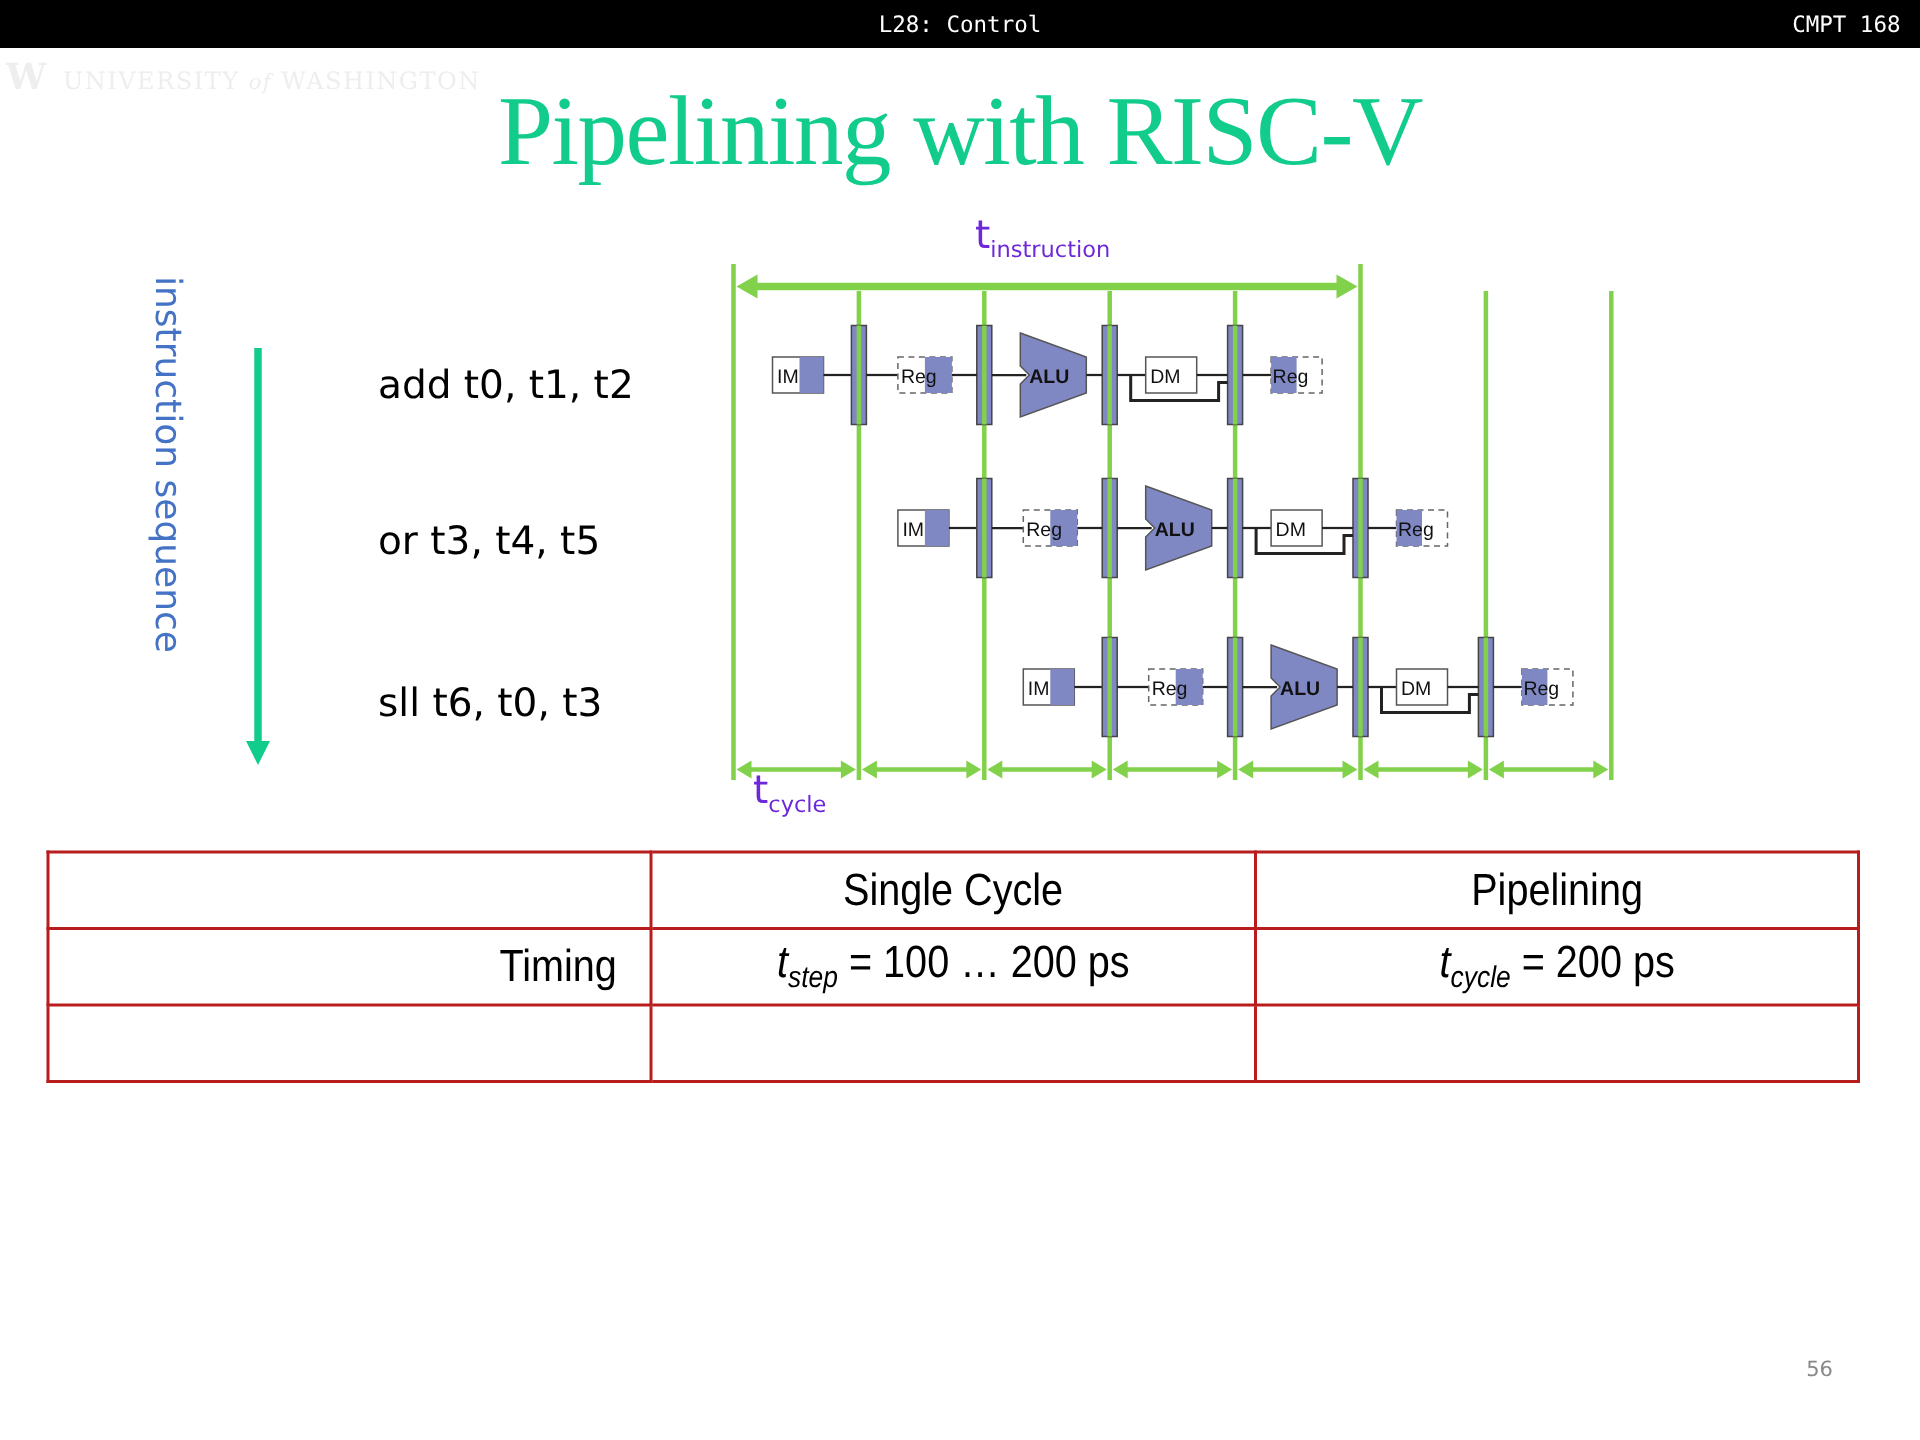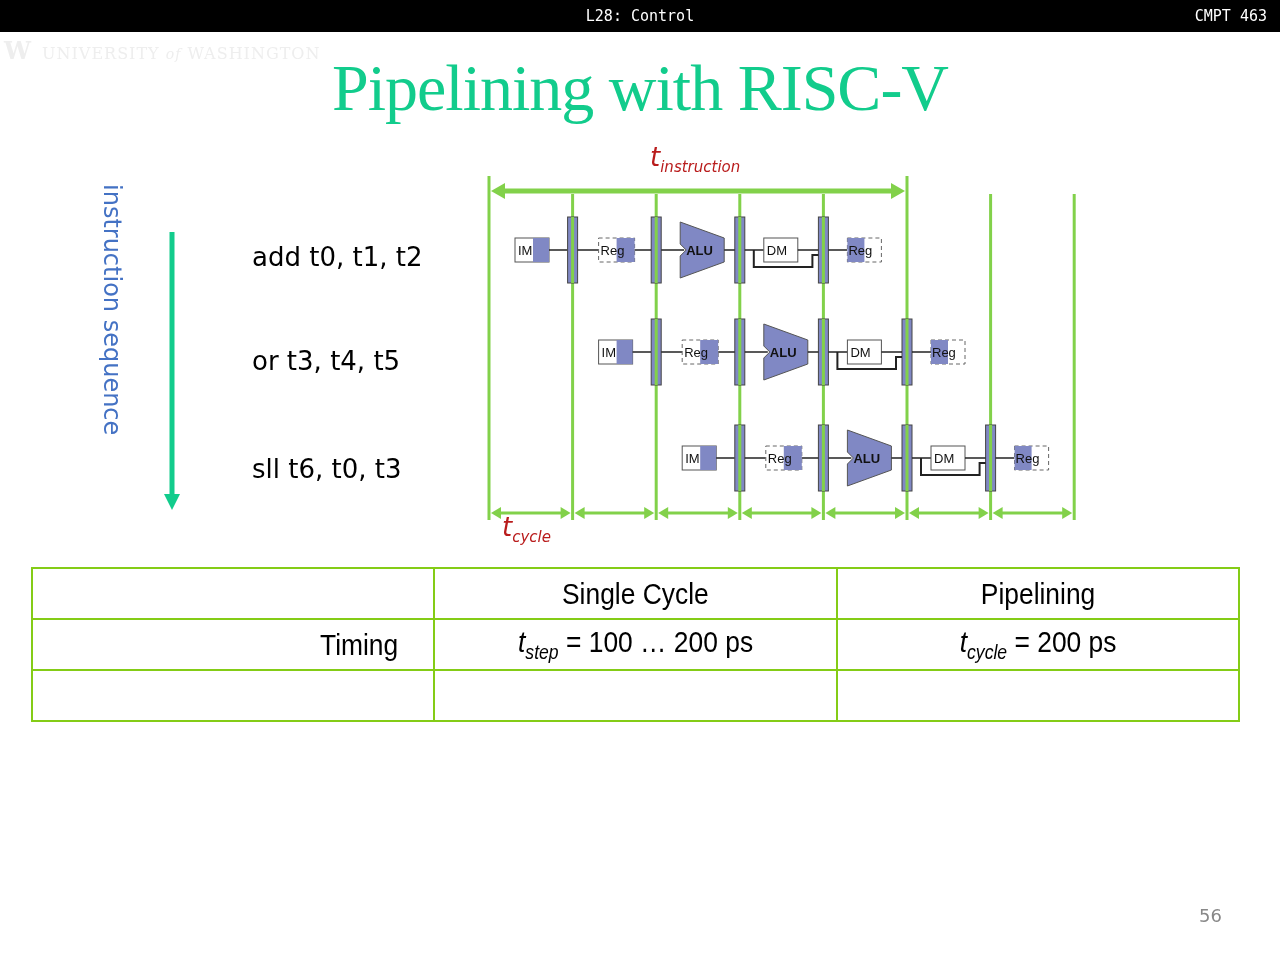--- a/index.html
+++ b/index.html
@@ -31,49 +31,49 @@
     position: absolute; left: 98px; top: 184px;
     writing-mode: vertical-rl;
     font-family: "DejaVu Sans", sans-serif; font-size: 24px; color: #4472c4;
   }
   .seq-arrow { position: absolute; left: 160px; top: 232px; }
   .instr {
     position: absolute; left: 230px; font-family: "DejaVu Sans", sans-serif;
     font-size: 26px; color: #000; margin-left: 22px;
   }
   .diagram { position: absolute; left: 0; top: 0; }
-  .lbl-green { position: absolute; color: #b91c1c; font-family: "DejaVu Sans", sans-serif; font-style: italic; }
+  .lbl-green { position: absolute; color: #6d28d9; font-family: "DejaVu Sans", sans-serif; }
   .lbl-green sub { font-size: 15px; }
   table.cmp {
     position: absolute; left: 31px; top: 567px; width: 1209px;
     border-collapse: collapse; font-family: "Liberation Sans", sans-serif;
     font-size: 30px; color: #000;
   }
   table.cmp td {
-    border: 2px solid #84cc16; height: 49px; padding: 0 24px;
+    border: 2px solid #b91c1c; height: 49px; padding: 0 11px;
     text-align: center; width: 33.3%;
     transform-origin: center;
   }
   table.cmp td.lhs { text-align: right; }
   table.cmp td span.cond { display: inline-block; transform: scaleX(0.88); }
   td.lhs span.cond { transform-origin: left center; }
   td span.cond { transform-origin: center; }
   .red { color: #ff0000; }
   sub { font-size: 20px; }
   .pagenum {
-    position: absolute; right: 58px; top: 905px; font-size: 18px; color: #888;
+    position: absolute; right: 58px; top: 905px; font-size: 14px; color: #888;
     font-family: "DejaVu Sans", sans-serif;
   }
 </style>
 </head>
 <body>
 
 <div class="topbar">
   <div class="center">L28: Control</div>
-  <div class="right">CMPT 463</div>
+  <div class="right">CMPT 168</div>
 </div>
 
 <div class="logo">
   <span class="w">W</span>
   <span>UNIVERSITY</span>
   <span class="of">of</span>
   <span>WASHINGTON</span>
 </div>
 
 <div class="title">Pipelining with RISC-V</div>

